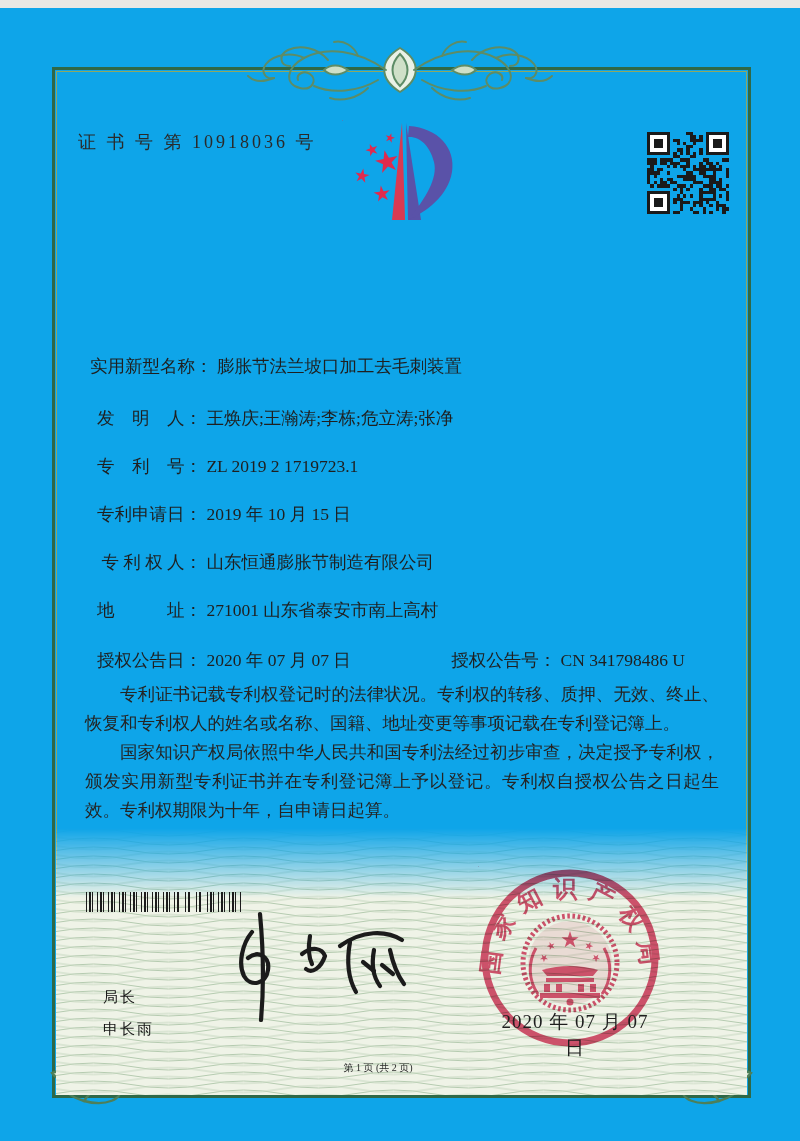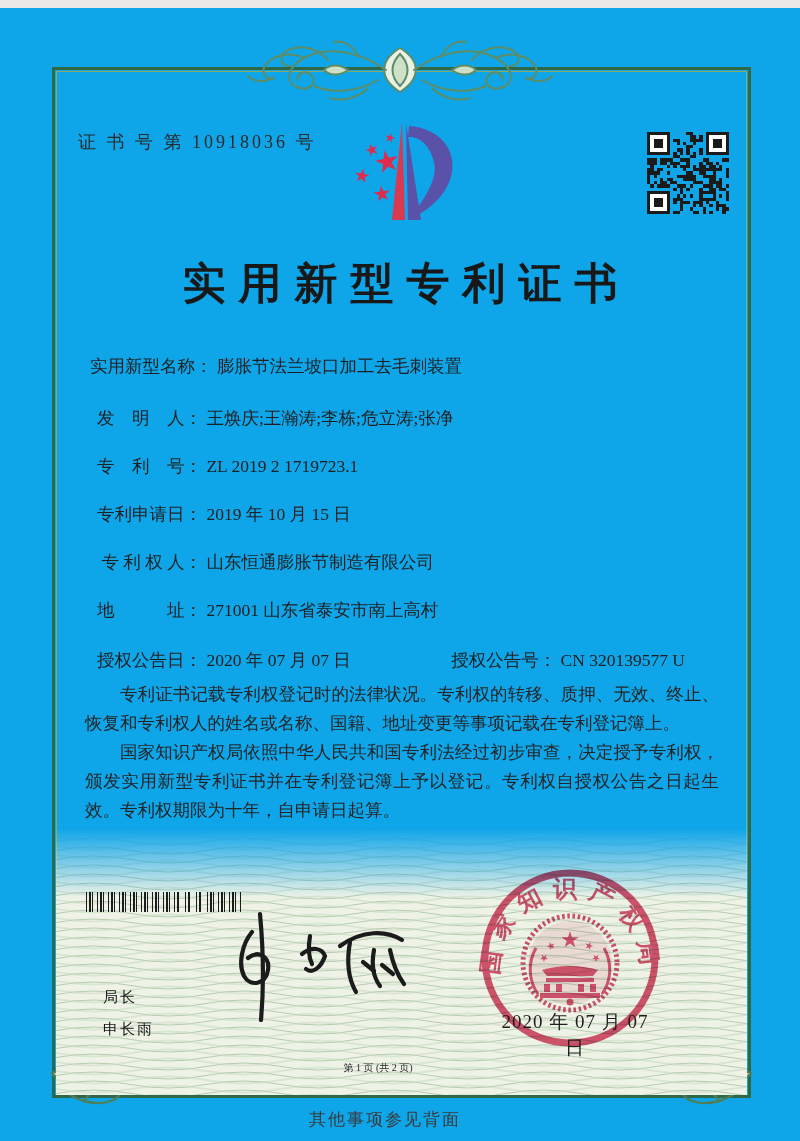--- a/index.html
+++ b/index.html
@@ -344,21 +344,20 @@
       <rect x="1" y="1" width="5" height="5" fill="#fff"></rect>
       <rect x="2" y="2" width="3" height="3" fill="#1a1a1a"></rect>
       <rect x="18" y="0" width="7" height="7" fill="#1a1a1a"></rect>
       <rect x="19" y="1" width="5" height="5" fill="#fff"></rect>
       <rect x="20" y="2" width="3" height="3" fill="#1a1a1a"></rect>
       <rect x="0" y="18" width="7" height="7" fill="#1a1a1a"></rect>
       <rect x="1" y="19" width="5" height="5" fill="#fff"></rect>
       <rect x="2" y="20" width="3" height="3" fill="#1a1a1a"></rect>
     </svg>
 
-  <div class="title">实用新型专利证书</div>
 
   <div class="row r1">
     <span class="lbl">实用新型名称：</span>
     <span>膨胀节法兰坡口加工去毛刺装置</span>
   </div>
   <div class="row r2">
     <span class="lbl">发　明　人：</span>
     <span>王焕庆;王瀚涛;李栋;危立涛;张净</span>
   </div>
   <div class="row r3">
@@ -374,21 +373,21 @@
     <span>山东恒通膨胀节制造有限公司</span>
   </div>
   <div class="row r6">
     <span class="lbl">地　　　址：</span>
     <span>271001 山东省泰安市南上高村</span>
   </div>
   <div class="row r7">
     <span class="lbl">授权公告日：</span>
     <span>2020 年 07 月 07 日</span>
     <span class="lbl2">授权公告号：</span>
-    <span>CN 320139577 U</span>
+    <span>CN 341798486 U</span>
   </div>
 
   <div class="paras">
     <p>专利证书记载专利权登记时的法律状况。专利权的转移、质押、无效、终止、恢复和专利权人的姓名或名称、国籍、地址变更等事项记载在专利登记簿上。</p>
     <p>国家知识产权局依照中华人民共和国专利法经过初步审查，决定授予专利权，颁发实用新型专利证书并在专利登记簿上予以登记。专利权自授权公告之日起生效。专利权期限为十年，自申请日起算。</p>
   </div>
 
   <div class="barcode"></div>
 
   <div class="sig-block">
@@ -436,15 +435,14 @@
     <defs>
       <path id="sealArc" d="M 24,122 A 71,71 0 1 1 160,122" fill="none"></path>
     </defs>
     <text font-size="24" font-weight="700" fill="#d8496a" letter-spacing="10" font-family="Liberation Serif, serif">
       <textPath href="#sealArc" startOffset="50%" text-anchor="middle">国家知识产权局</textPath>
     </text>
   </svg>
   <div class="seal-date">2020 年 07 月 07 日</div>
 
   <div class="page-num">第 1 页 (共 2 页)</div>
-  <div class="back-note">其他事项参见背面</div>
 
 </div>
 
 </body></html>

